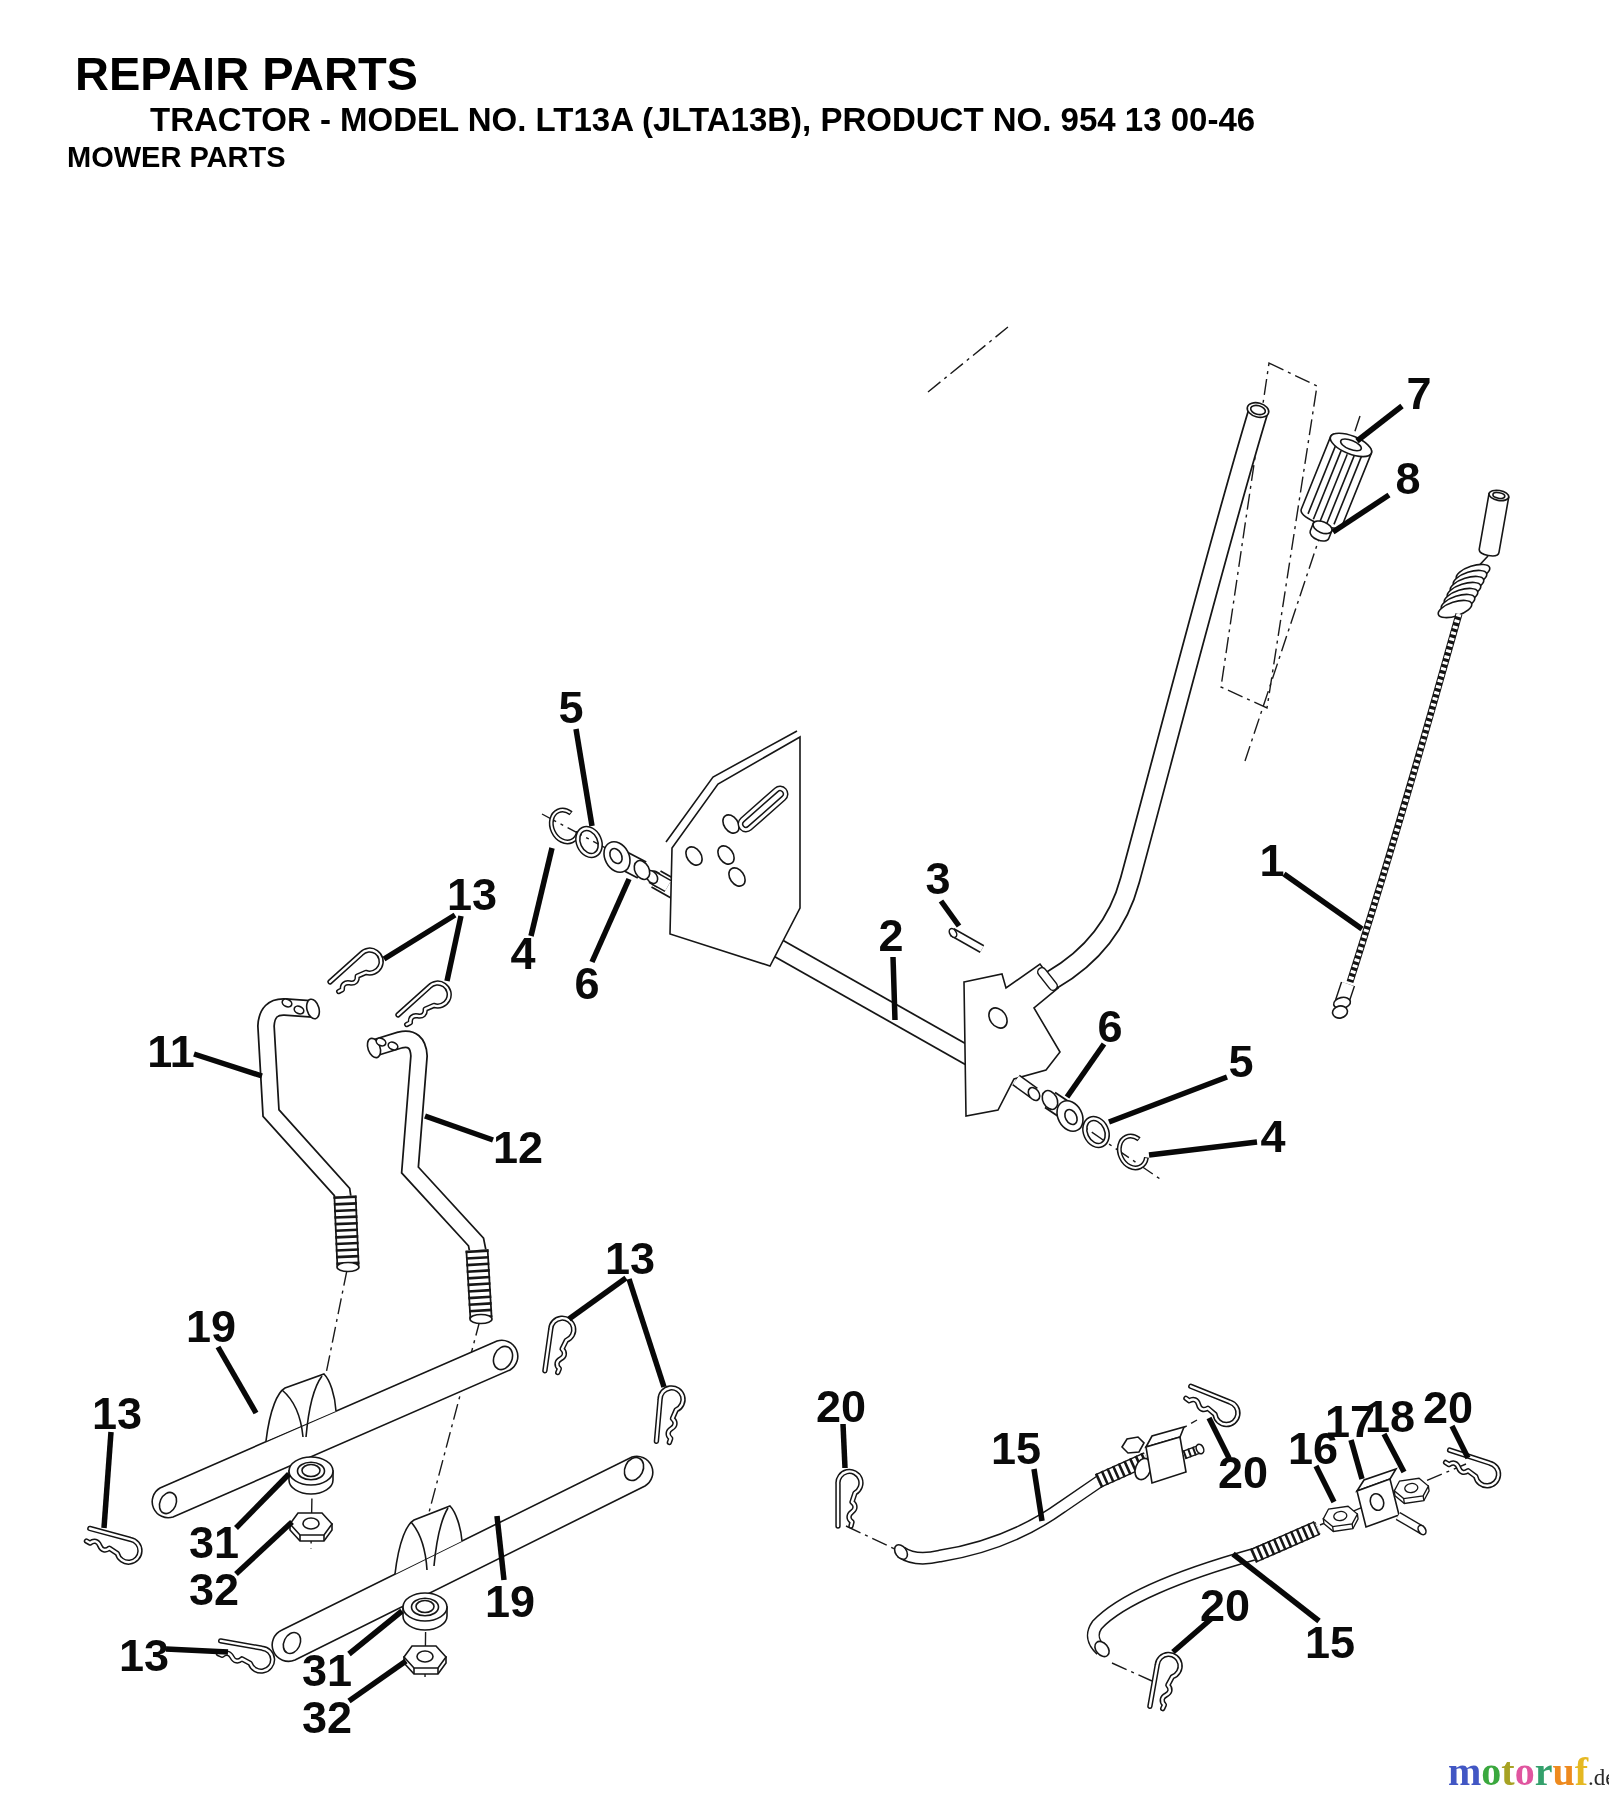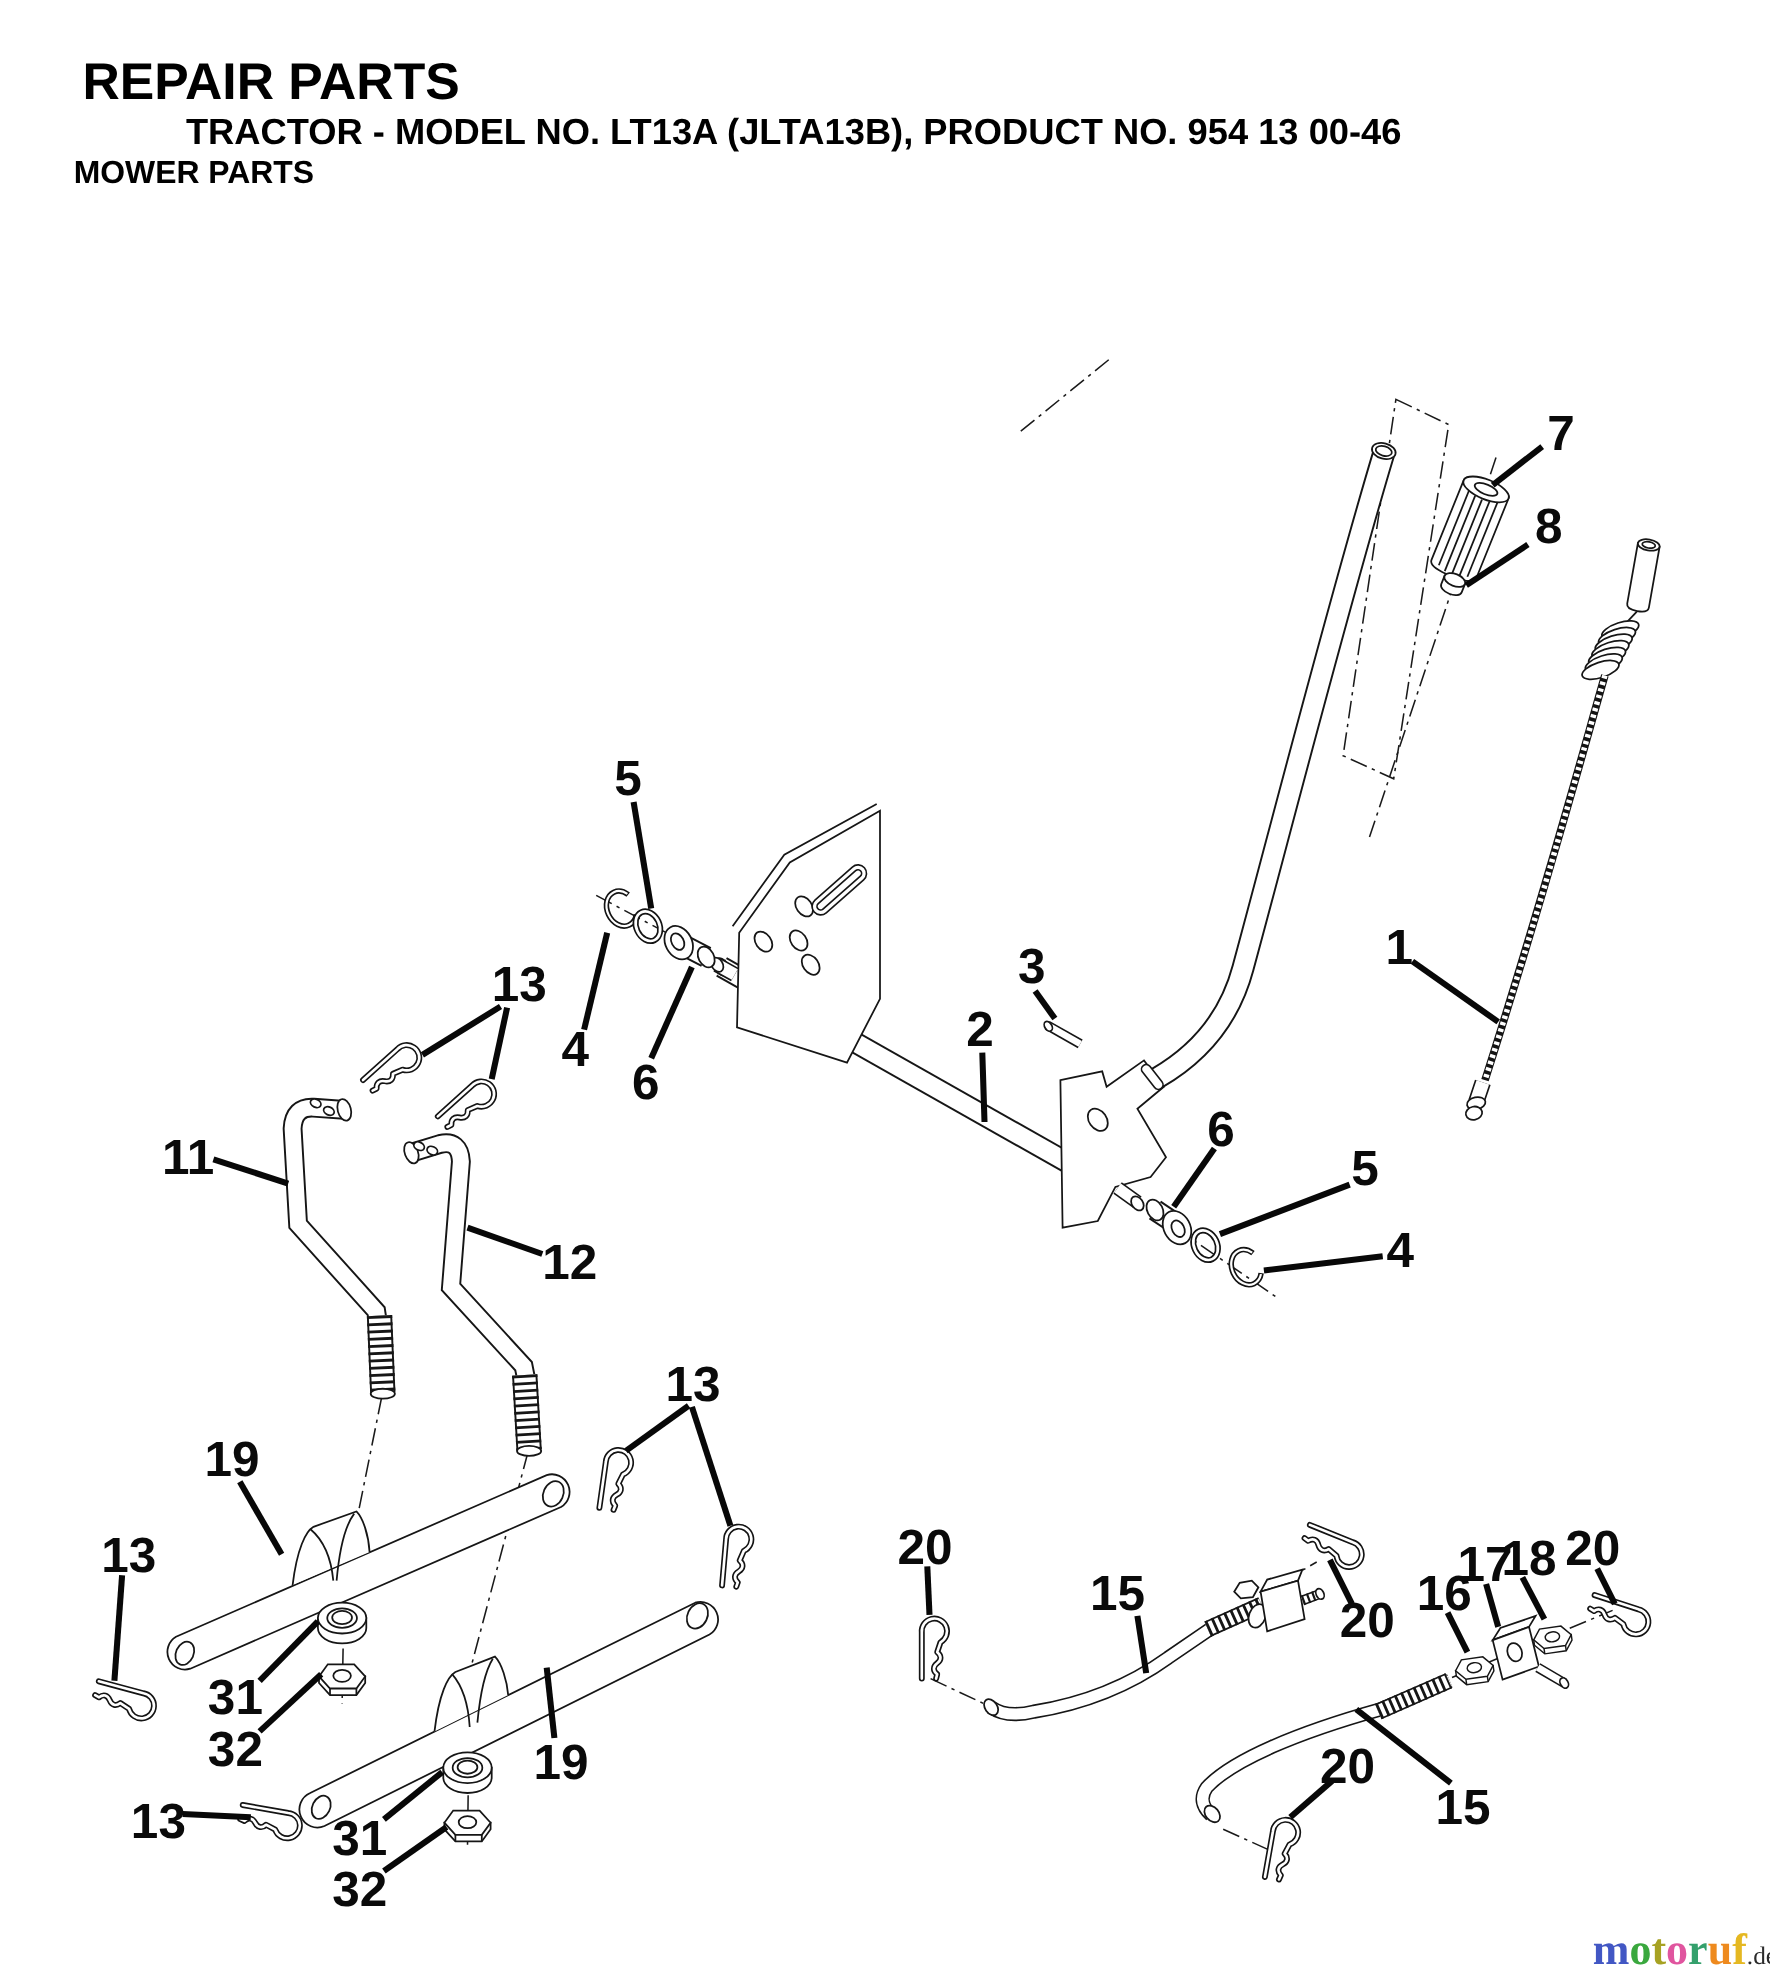--- a/index.html
+++ b/index.html
@@ -1,19 +1,19 @@
 <!DOCTYPE html>
 <html><head>
 <meta charset="utf-8">
 <style>
   html,body{margin:0;padding:0;background:#ffffff;}
   .stage{position:relative;width:1609px;height:1800px;background:#fff;overflow:hidden;
          font-family:"Liberation Sans",sans-serif;color:#000;text-decoration:underline;}
   .hdr-title{position:absolute;left:75px;top:46px;font-size:47px;font-weight:bold;letter-spacing:0px;}
-  .hdr-sub{position:absolute;left:150px;top:101px;font-size:33px;font-weight:bold;white-space:nowrap;margin-left:19px;}
+  .hdr-sub{position:absolute;left:150px;top:101px;font-size:33px;font-weight:bold;white-space:nowrap;}
   .hdr-sec{position:absolute;left:67px;top:141px;font-size:29px;font-weight:bold;}
   svg{position:absolute;left:0;top:0;}
   .ol{fill:#fff;stroke:#161616;stroke-width:1.6px;}
   .ln{fill:none;stroke:#161616;stroke-width:1.6px;}
   .ld{fill:none;stroke:#080808;stroke-width:5.5px;}
   .dd{fill:none;stroke:#1a1a1a;stroke-width:1.4px;stroke-dasharray:16 5 3 5;}
   .cl{font-family:"Liberation Sans",sans-serif;font-size:45px;font-weight:bold;fill:#0a0a0a;text-anchor:middle;}
   .clipA{stroke:#141414;stroke-width:5.4px;fill:none;stroke-linejoin:round;stroke-linecap:round;}
   .clipB{stroke:#ffffff;stroke-width:2.4px;fill:none;stroke-linejoin:round;stroke-linecap:round;}
   .wm{position:absolute;left:1448px;top:1748px;width:160px;font-family:"Liberation Serif",serif;

